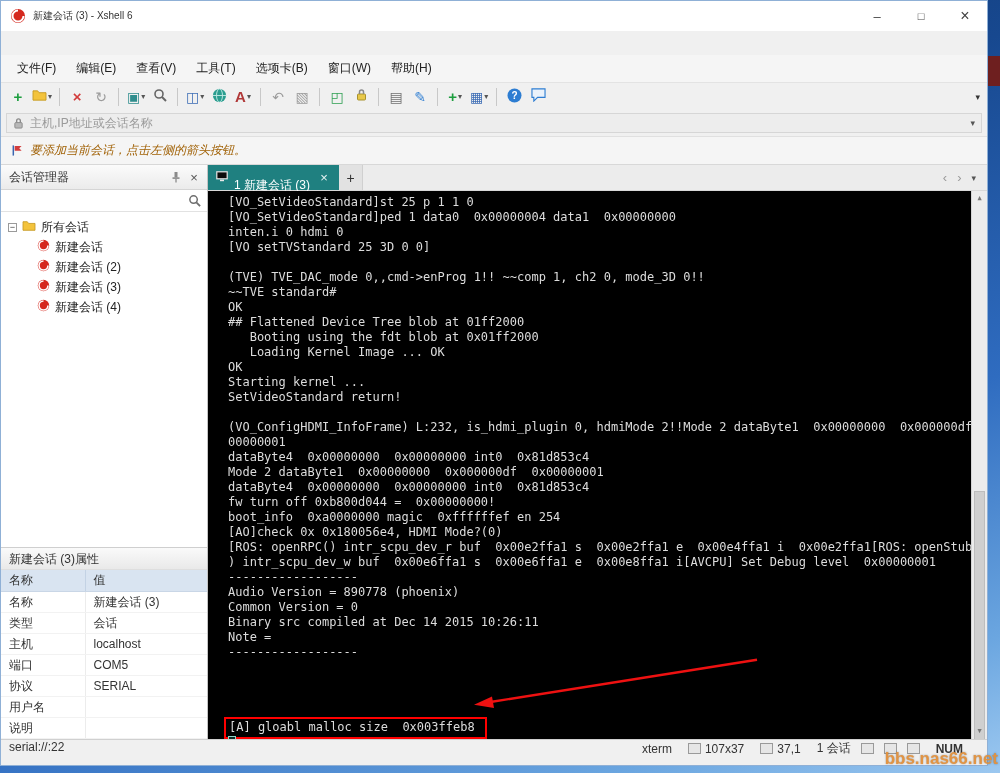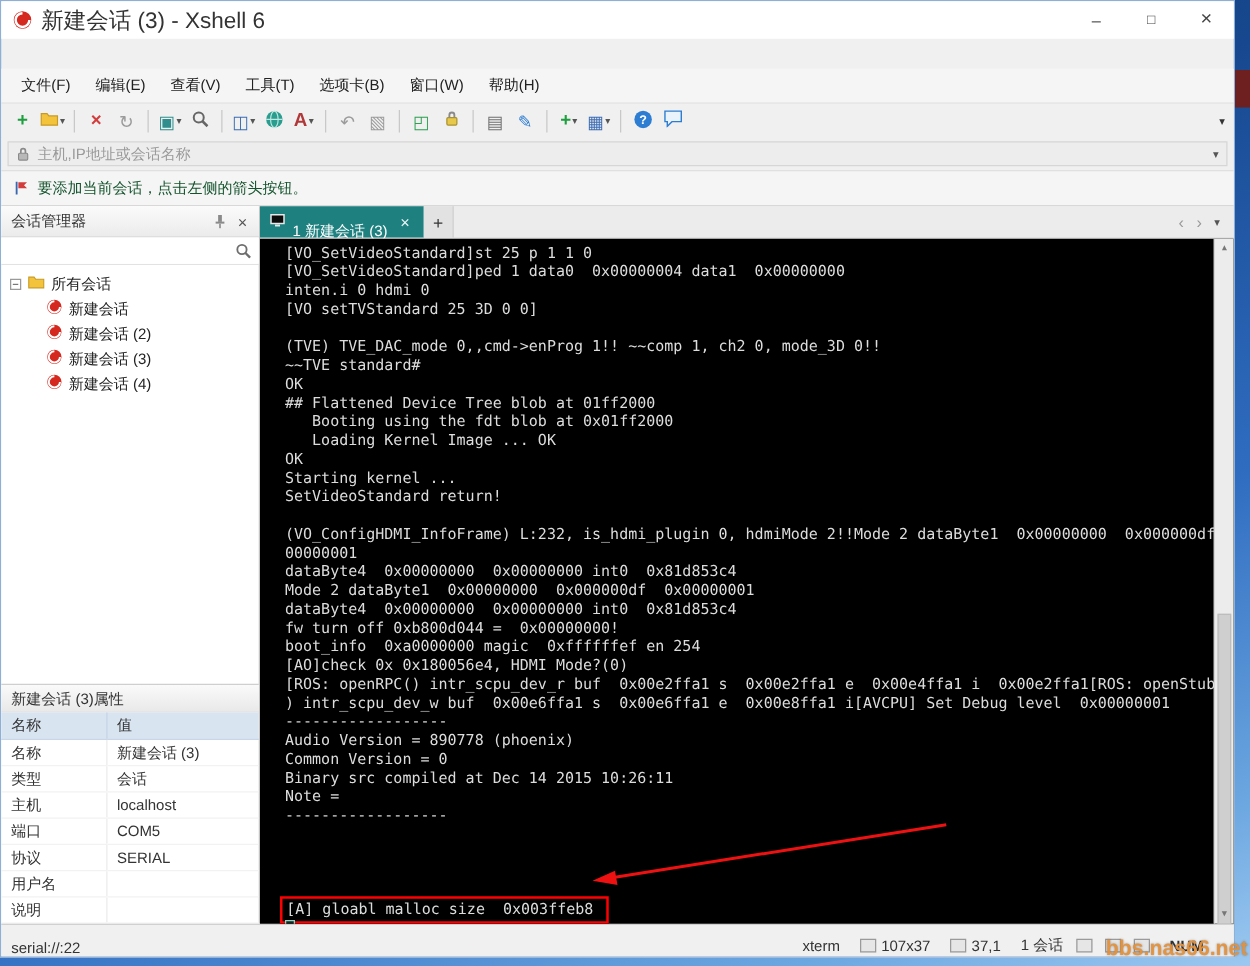--- a/index.html
+++ b/index.html
@@ -10,21 +10,21 @@
   .desktop{position:absolute;inset:0;background:linear-gradient(160deg,#0d2d5e 0%,#17488f 35%,#2f6cc0 65%,#6ba6e0 88%,#9cc8f0 100%);}
   .desktop-red{position:absolute;right:0;top:56px;width:12px;height:30px;background:#6e1f1f;}
   .watermark{position:absolute;right:2px;bottom:4px;z-index:60;font-size:17px;font-weight:bold;color:rgba(228,146,62,.95);text-shadow:0 0 2px rgba(0,0,0,.35);}
 
   
   .window{position:absolute;left:0;top:0;width:988px;height:766px;background:#f0f0f0;border:1px solid #8fb0d6;display:flex;flex-direction:column;}
 
   
   .titlebar{height:30px;background:#ffffff;display:flex;align-items:center;padding-left:9px;flex:none;}
   .titlebar .app-icon{width:16px;height:16px;flex:none;}
-  .titlebar .title{margin-left:7px;font-size:18px;color:#333;}
+  .titlebar .title{margin-left:7px;font-size:10px;color:#333;}
   .titlebar .spacer{flex:1;}
   .win-btn{width:44px;height:30px;display:flex;align-items:center;justify-content:center;color:#444;font-size:13px;}
   .win-btn.max{font-size:11px;}
   .win-btn.close{font-size:16px;}
 
   
   .menubar{height:27px;background:#f5f5f5;display:flex;align-items:center;padding-left:6px;flex:none;margin-top:24px;}
   .menu-item{padding:0 10px;line-height:27px;color:#222;}
 
   
@@ -39,21 +39,21 @@
   
   .addressbar{height:26px;background:#f0f0f0;padding:3px 5px;flex:none;}
   .addr-field{height:20px;background:#ededed;border:1px solid #d6d6d6;display:flex;align-items:center;padding:0 6px;}
   .addr-field svg{flex:none;margin-right:6px;}
   .addr-input{flex:1;border:none;background:transparent;outline:none;font-size:12px;color:#333;font-family:"Liberation Sans",sans-serif;}
   .addr-input::placeholder{color:#9a9a9a;}
   .addr-caret{font-size:9px;color:#555;margin-left:6px;}
 
   
   .infobar{height:29px;background:#f5f5f5;border-top:1px solid #e0e0e0;border-bottom:1px solid #d8d8d8;display:flex;align-items:center;padding-left:10px;flex:none;}
-  .infobar .txt{color:#14532d;margin-left:7px;}
+  .infobar .txt{color:#a16207;margin-left:7px;font-style:italic;}
 
   
   .main{flex:1;display:flex;min-height:0;}
 
   
   .left-panel{width:207px;flex:none;background:#fff;border-right:1px solid #c4c4c4;display:flex;flex-direction:column;}
   .panel-header{height:25px;background:linear-gradient(#fbfbfb,#ebebeb);border-bottom:1px solid #d5d5d5;display:flex;align-items:center;padding:0 4px 0 8px;flex:none;}
   .panel-header .ph-title{flex:1;color:#333;}
   .ph-btn{width:18px;height:18px;display:flex;align-items:center;justify-content:center;color:#555;}
   .ph-btn.x{font-size:13px;}
@@ -93,21 +93,21 @@
   .term-line{height:15px;white-space:pre;}
   .term-line.boxed .boxspan{display:inline-block;border:2px solid #f00;padding:1px 10px 2px 3px;margin:-3px 0 0 -4px;background:#000;}
   .term-cursor{display:inline-block;width:8px;height:13px;border:1px solid #8fd6c8;margin-top:1px;vertical-align:top;background:#0b2b26;}
   .annot{position:absolute;left:0;top:0;width:100%;height:100%;pointer-events:none;}
   .term-scroll{position:absolute;top:0;right:0;bottom:0;width:16px;background:#ececec;border-left:1px solid #d5d5d5;}
   .sc-btn{height:15px;display:flex;align-items:center;justify-content:center;font-size:7px;color:#777;}
   .sc-btn.down{position:absolute;bottom:0;left:0;right:0;}
   .sc-thumb{position:absolute;left:2px;width:11px;top:300px;height:258px;background:#cfcfcf;border:1px solid #bdbdbd;}
 
   
-  .statusbar{height:26px;background:#f0f0f0;border-top:1px solid #d0d0d0;display:flex;align-items:flex-end;padding:0 24px 0 8px;flex:none;color:#333;}
+  .statusbar{height:26px;background:#f0f0f0;border-top:1px solid #d0d0d0;display:flex;align-items:flex-start;padding:0 24px 0 8px;flex:none;color:#333;}
   .sb-left{flex:none;}
   .sb-right{margin-left:auto;display:flex;align-items:center;}
   .sb-item{margin-left:16px;display:flex;align-items:center;white-space:nowrap;}
   .mini-ic{width:13px;height:11px;border:1px solid #9a9a9a;background:#e6e6e6;margin-right:4px;flex:none;}
   .mini-ic.plain{margin-right:0;margin-left:10px;}
   .sb-num{font-weight:bold;}
 </style>
 </head>
 <body>
 

